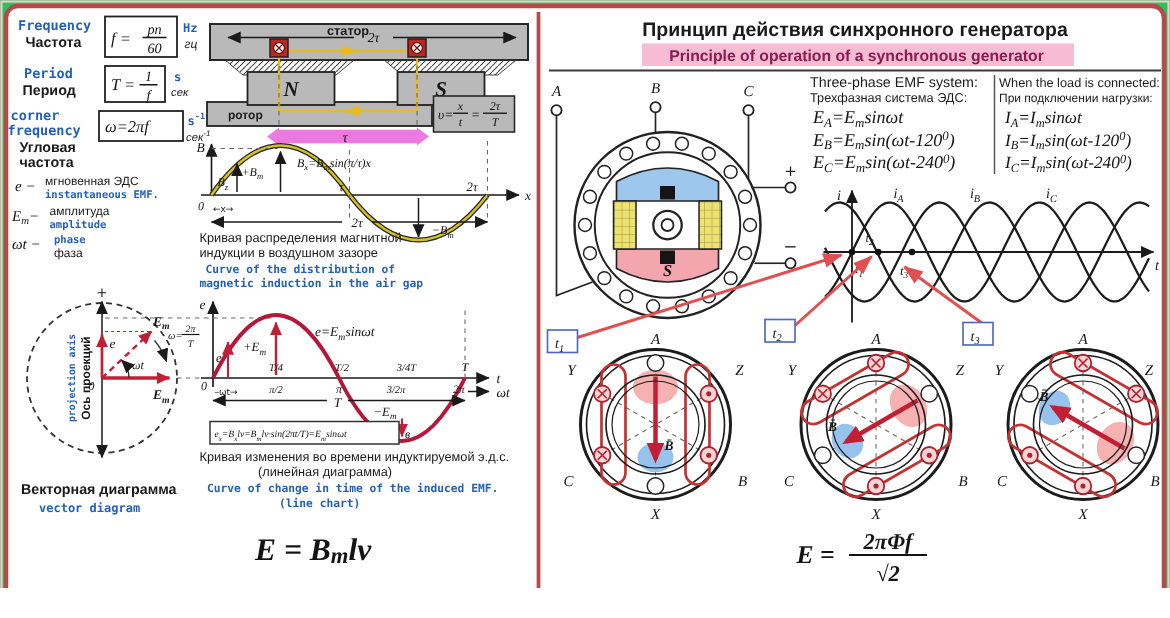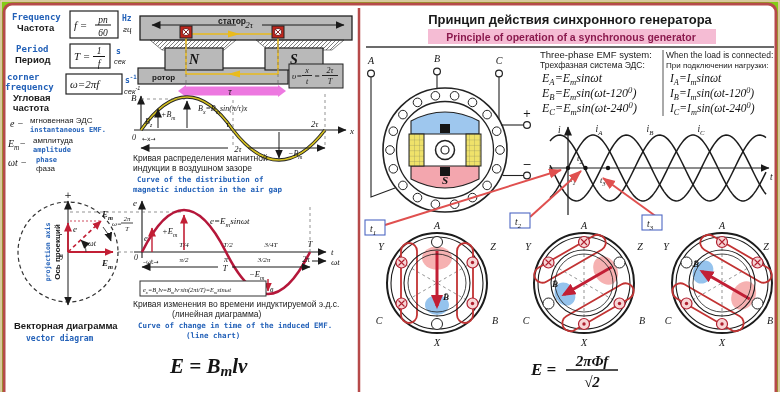--- a/index.html
+++ b/index.html
@@ -1,16 +1,16 @@
 <!DOCTYPE html>
 <html><head>
 <meta charset="utf-8">
 <style>
   html,body{margin:0;padding:0;background:#fff}
-  .stage{position:relative;width:780px;height:392px;background:#84cc16;overflow:hidden}
+  .stage{position:relative;width:780px;height:392px;background:#22c55e;overflow:hidden}
   svg{position:absolute;left:0;top:0}
   text{user-select:none}
   .ru{font-family:"Liberation Sans",sans-serif;fill:#1a1a1a}
   .rub{font-family:"Liberation Sans",sans-serif;fill:#1a1a1a;font-weight:bold}
   .en{font-family:"DejaVu Sans Mono",monospace;font-weight:bold;fill:#2361b8}
   .dv{font-family:"DejaVu Sans",sans-serif;fill:#1a1a1a}
   .fm{font-family:"Liberation Serif",serif;font-style:italic;fill:#141414}
   .fmb{font-family:"Liberation Serif",serif;font-style:italic;font-weight:bold;fill:#141414}
   .dsh{stroke:#666;stroke-width:.7;stroke-dasharray:3,3;fill:none}
   .slot{fill:#fff;stroke:#222;stroke-width:1}

